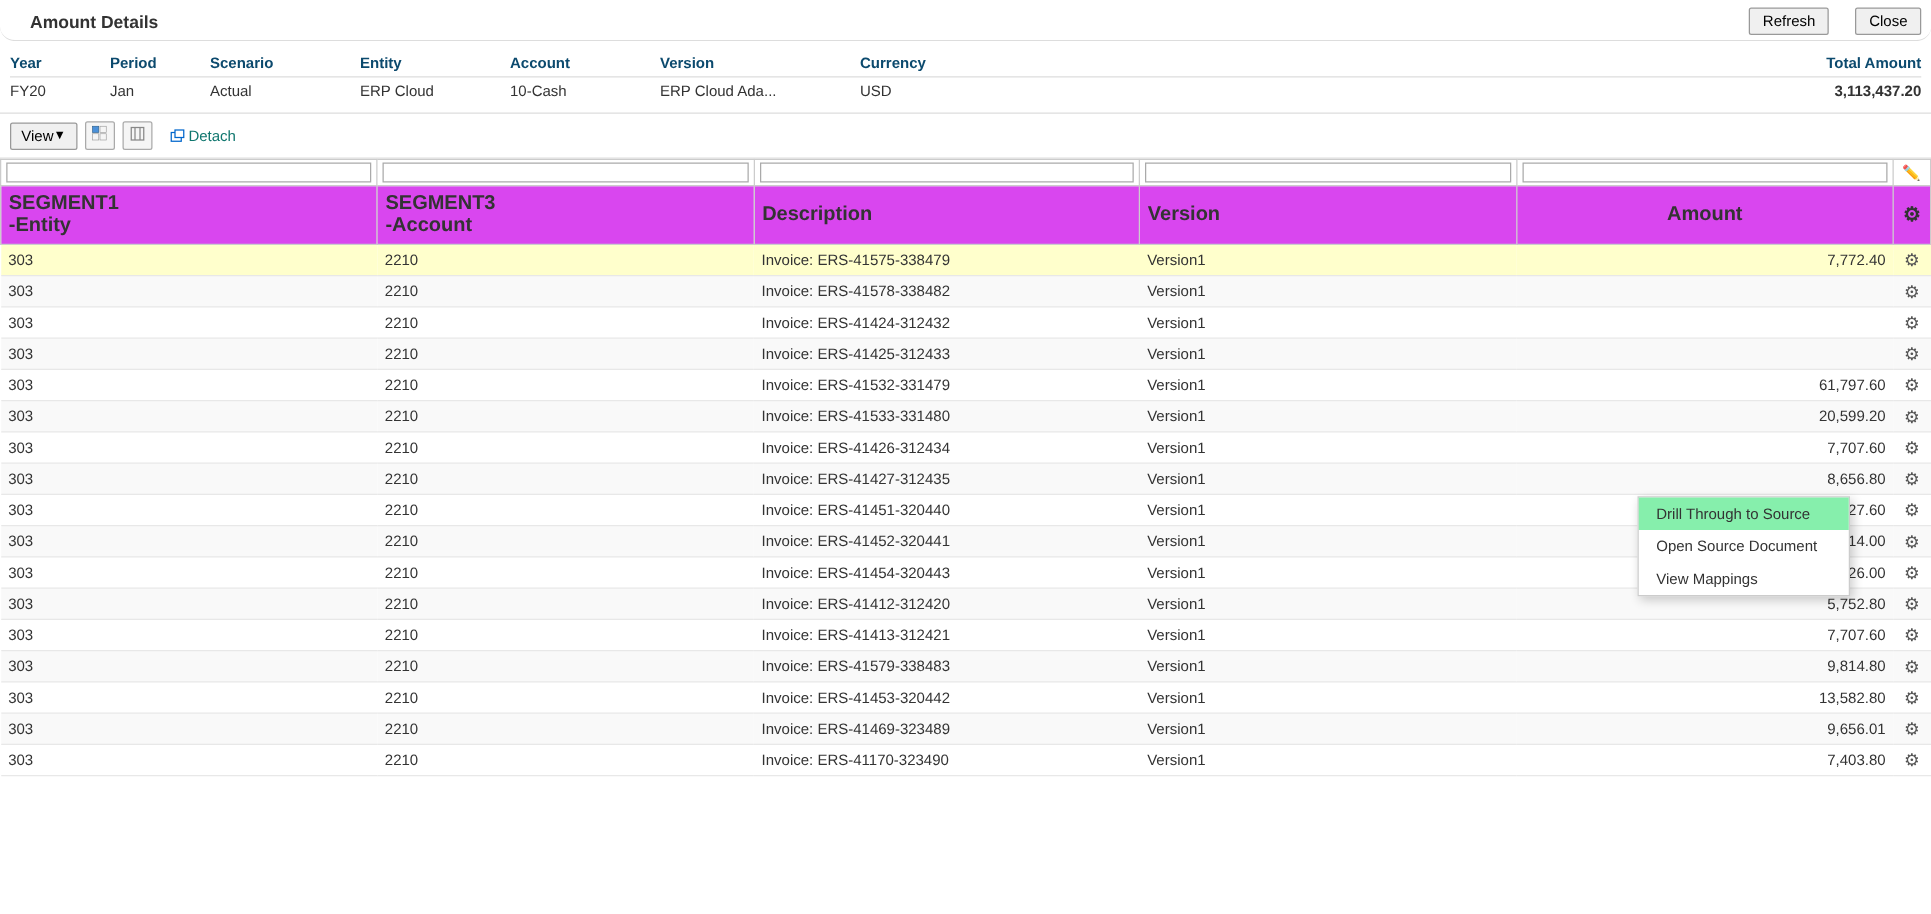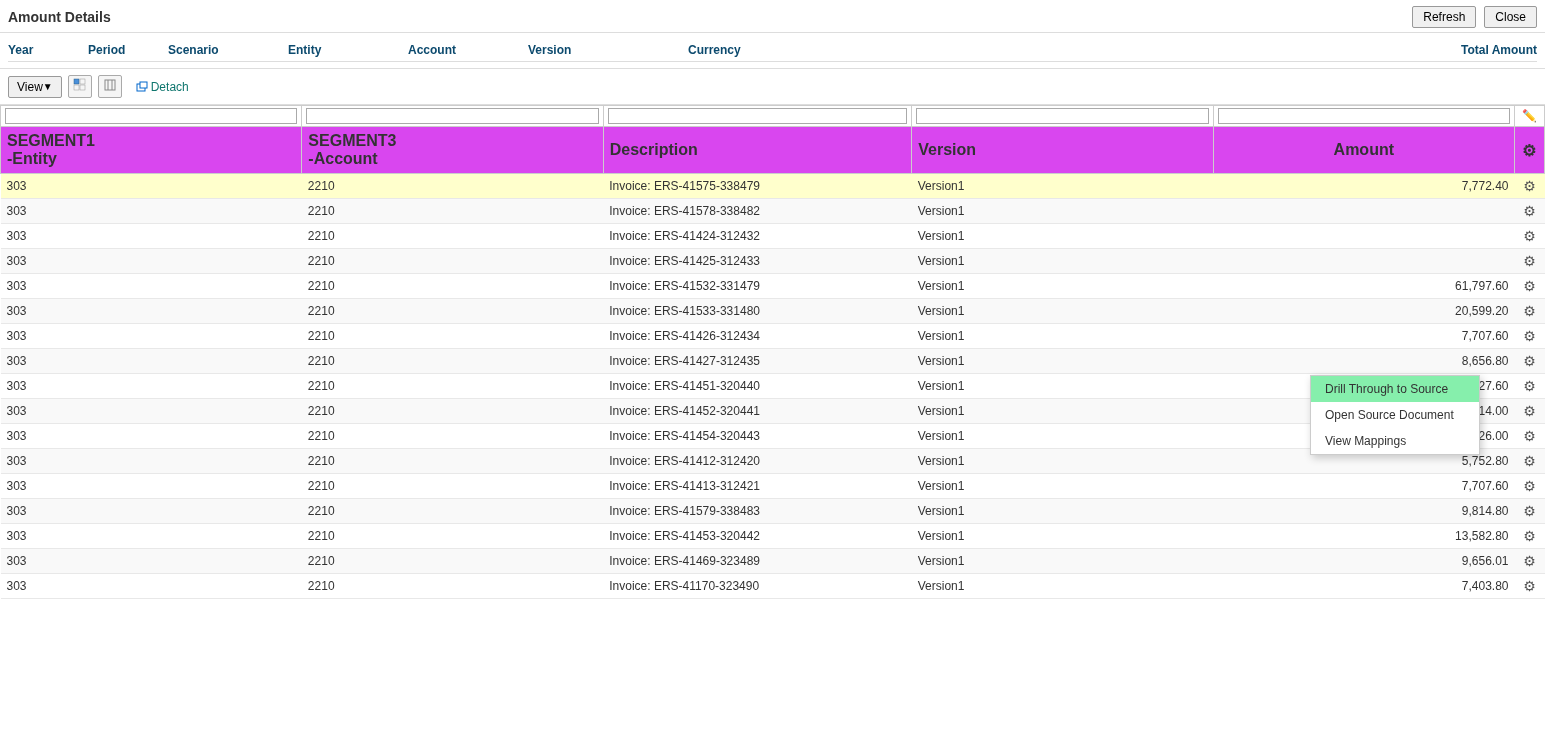--- a/index.html
+++ b/index.html
@@ -2,25 +2,26 @@
 <html><head>
   <meta charset="utf-8">
   <style>
     * { box-sizing: border-box; margin: 0; padding: 0; }
     body { font-family: Arial, sans-serif; font-size: 12px; background: #fff; color: #333; overflow: hidden; }
 
     .top-bar {
       display: flex;
       justify-content: space-between;
       align-items: center;
-      padding: 6px 8px 4px 8px;
+      padding: 6px 8px 4px 24px;
       border-bottom: 1px solid #ddd;
+      border-radius: 12px;
     }
     .top-bar-title { font-weight: bold; font-size: 14px; }
-    .top-bar-buttons { display: flex; gap: 8px; }
+    .top-bar-buttons { display: flex; gap: 21px; }
     .top-bar-buttons button {
       padding: 3px 10px;
       border: 1px solid #999;
       background: #f0f0f0;
       cursor: pointer;
       font-size: 12px;
       border-radius: 2px;
     }
 
     .summary-section {
@@ -168,20 +169,30 @@
 <div class="summary-section">
   <div class="summary-header">
     <span>Year</span>
     <span>Period</span>
     <span>Scenario</span>
     <span>Entity</span>
     <span>Account</span>
     <span>Version</span>
     <span>Currency</span>
     <span class="total-amount-header">Total Amount</span>
+  </div>
+  <div class="summary-row">
+    <span>FY20</span>
+    <span>Jan</span>
+    <span>Actual</span>
+    <span>ERP Cloud</span>
+    <span>10-Cash</span>
+    <span>ERP Cloud Ada...</span>
+    <span>USD</span>
+    <span class="total-amount-value">3,113,437.20</span>
   </div>
 </div>
 
 <div class="toolbar">
   <button class="view-btn">
     <span>View</span>
     <span class="chevron">▼</span>
   </button>
   <button class="toolbar-icon-btn" title="Freeze">
     <svg width="14" height="14" viewBox="0 0 14 14">

